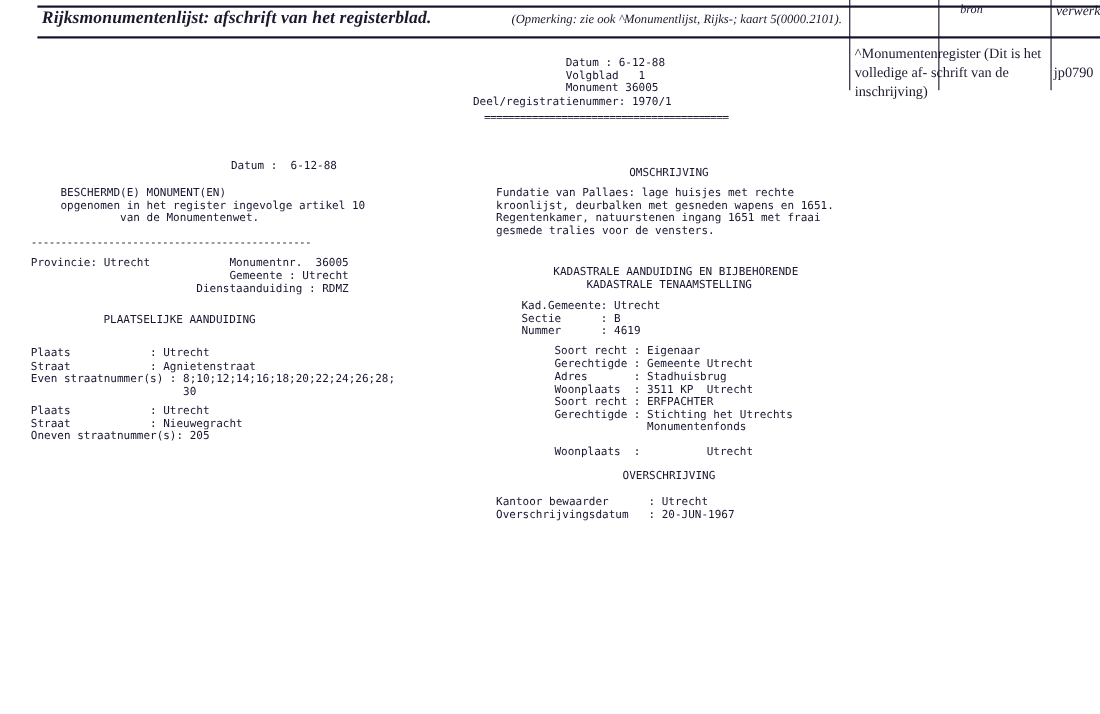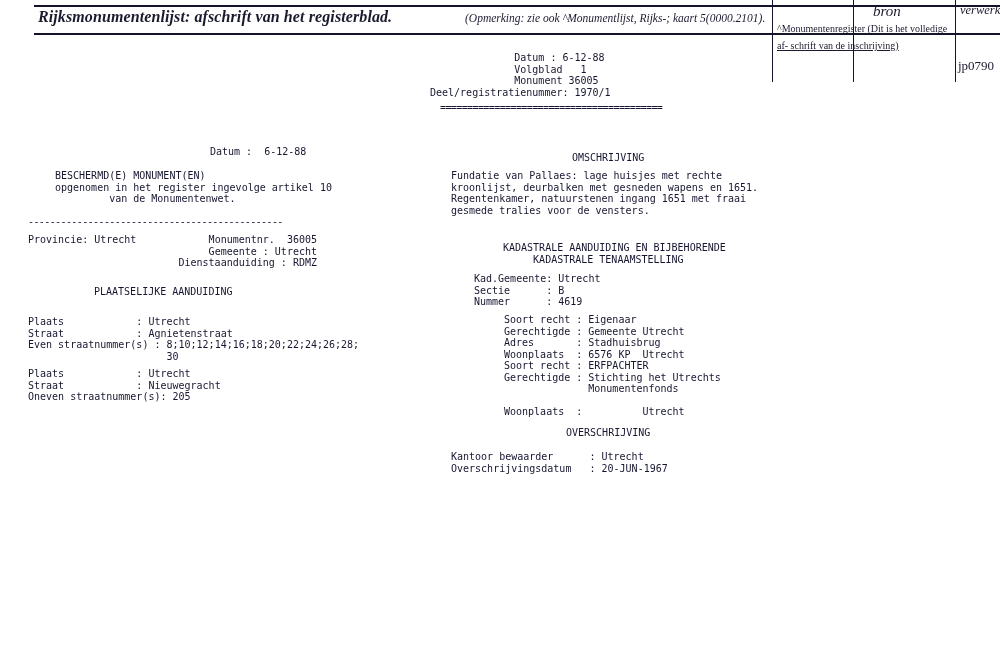--- a/index.html
+++ b/index.html
@@ -59,35 +59,34 @@
     width: 1px;
     background: #13132b;
   }
   #col-line-1 { left: 772px; top: 0; height: 82px; }
   #col-line-2 { left: 853px; top: 0; height: 82px; }
   #col-line-3 { left: 955px; top: 0; height: 82px; }
 
   #col-head-bron {
     position: absolute;
     left: 873px; top: 3px;
-    font-size: 15px;
+    font-size: 11px;
   }
   #col-head-verwerkt {
     position: absolute;
     left: 960px; top: 3px;
     font-size: 12.5px;
     white-space: nowrap;
   }
   #cell-monumentenregister {
     position: absolute;
-    left: 777px; top: 20px;
+    left: 777px; top: 40px;
     width: 172px;
-    font-size: 10px;
+    font-size: 13px;
     line-height: 17px;
-    text-decoration: underline;
   }
   #cell-jp {
     position: absolute;
     left: 958px; top: 58px;
     font-size: 13px;
     white-space: nowrap;
   }
 
   
   .mono {
@@ -183,21 +182,21 @@
 <div class="mono" id="blk-kad-h">KADASTRALE AANDUIDING EN BIJBEHORENDE
      KADASTRALE TENAAMSTELLING</div>
 
 <div class="mono" id="blk-kad">Kad.Gemeente: Utrecht
 Sectie      : B
 Nummer      : 4619</div>
 
 <div class="mono" id="blk-recht1">Soort recht : Eigenaar
 Gerechtigde : Gemeente Utrecht
 Adres       : Stadhuisbrug
-Woonplaats  : 6576 KP  Utrecht</div>
+Woonplaats  : 3511 KP  Utrecht</div>
 
 <div class="mono" id="blk-recht2">Soort recht : ERFPACHTER
 Gerechtigde : Stichting het Utrechts
               Monumentenfonds
 
 Woonplaats  :          Utrecht</div>
 
 <div class="mono" id="blk-over-h">OVERSCHRIJVING</div>
 
 <div class="mono" id="blk-over">Kantoor bewaarder      : Utrecht

